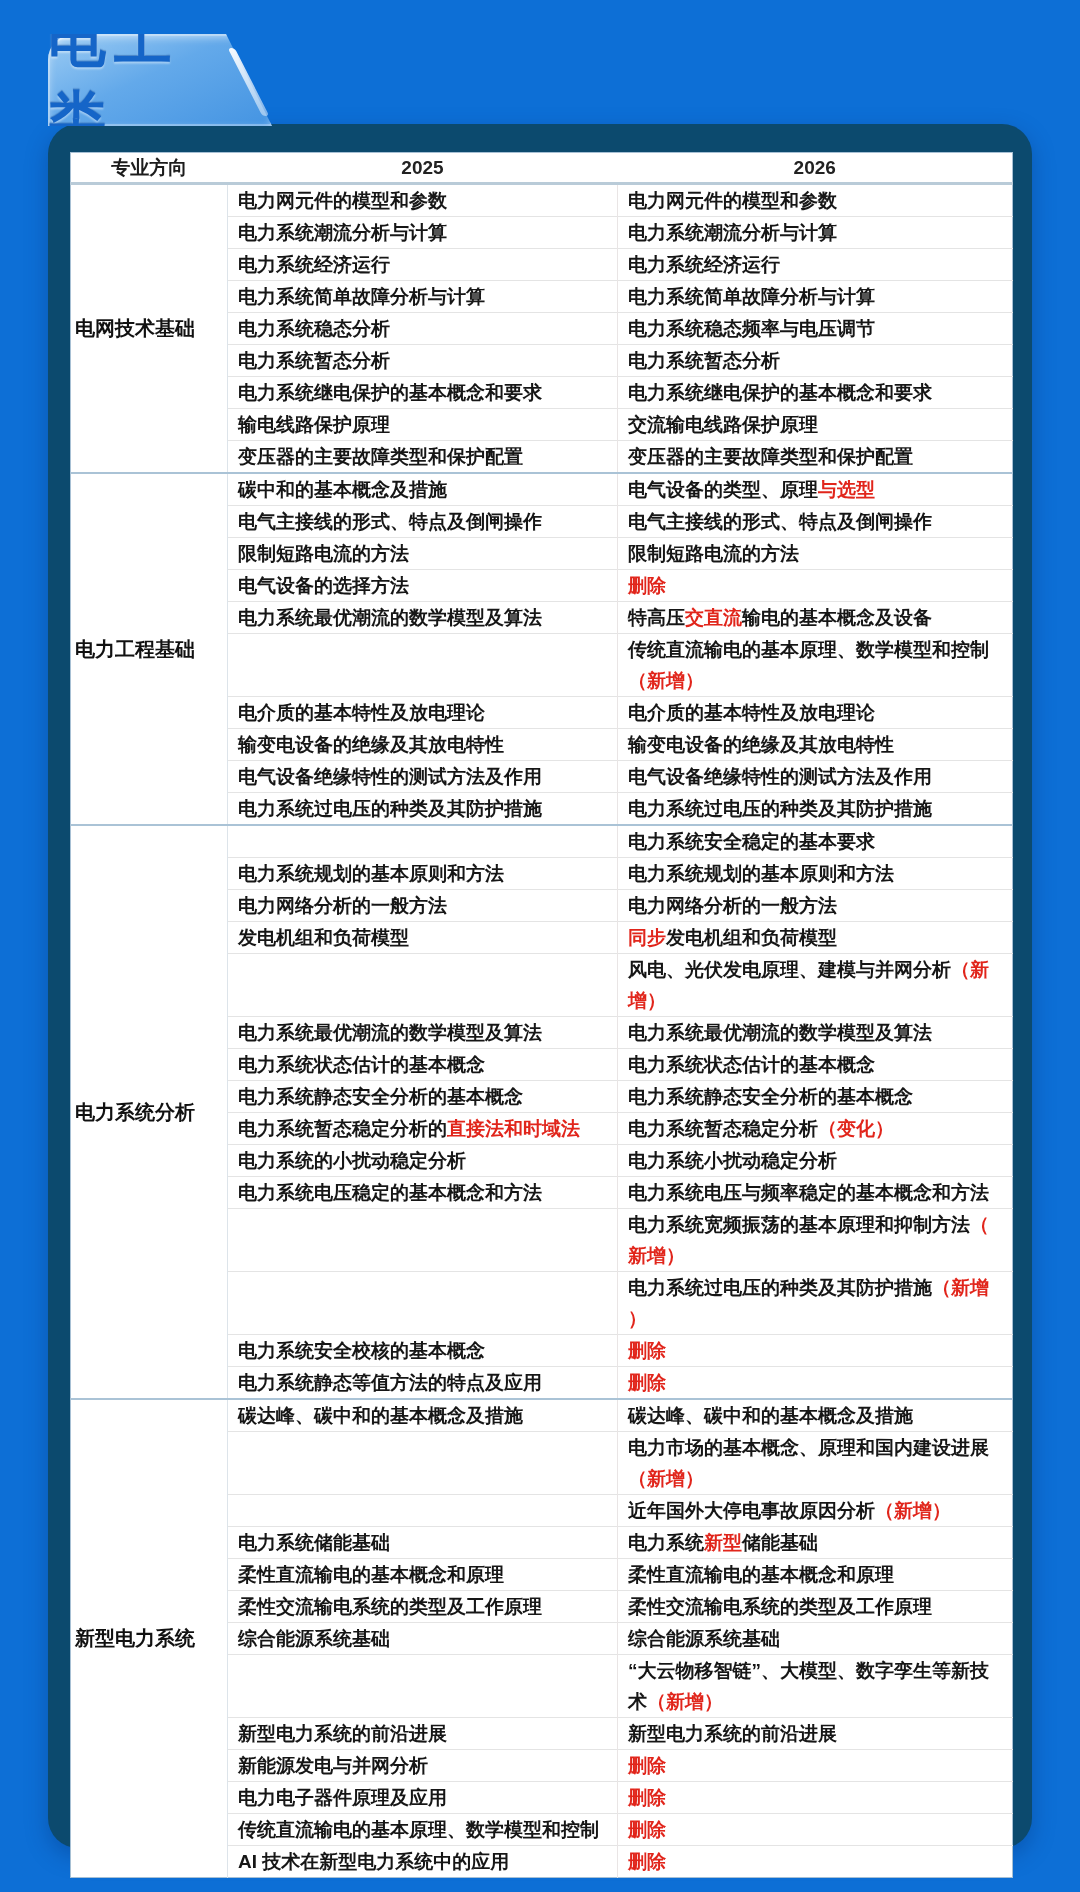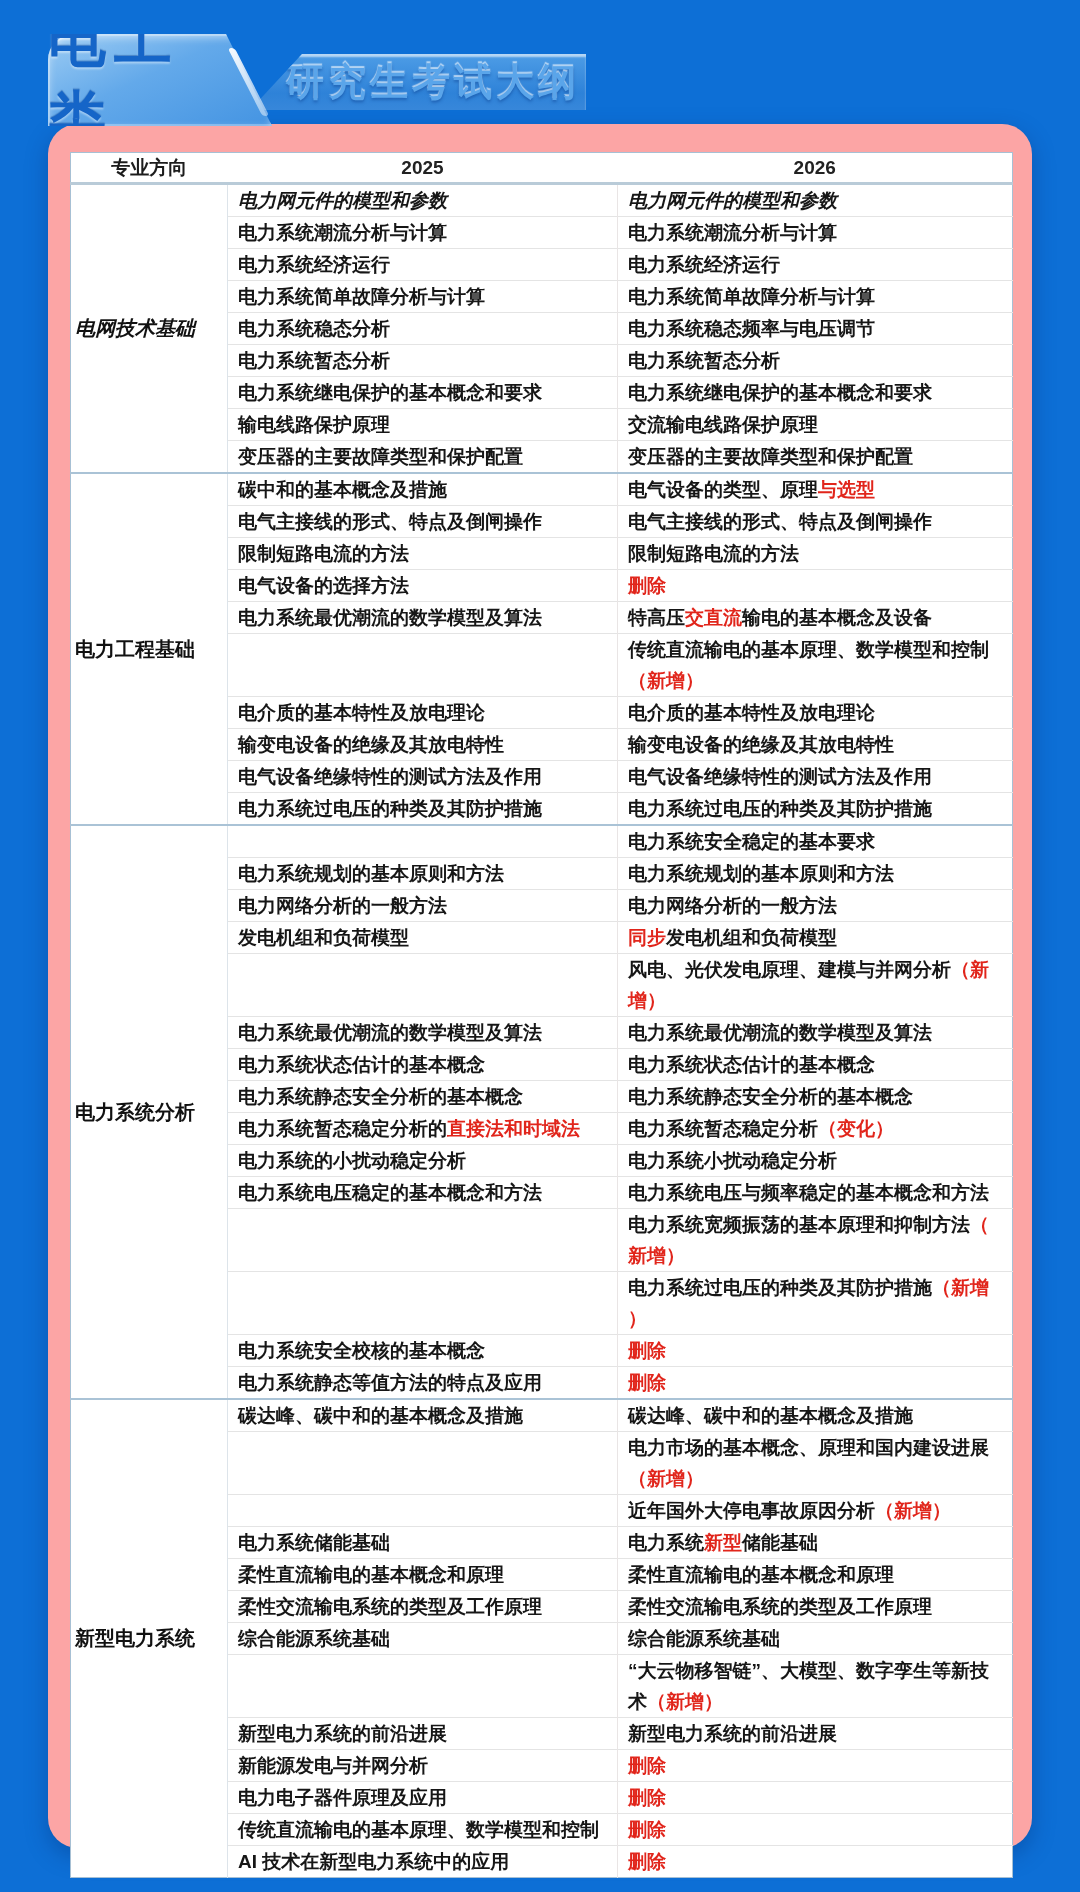--- a/index.html
+++ b/index.html
@@ -43,21 +43,21 @@
   }
   .tab-divider{
     position:absolute;left:245px;top:48px;width:7px;height:68px;
     background:linear-gradient(180deg,rgba(255,255,255,.95),rgba(255,255,255,.45));
     transform:skewX(27deg);border-radius:4px;z-index:4;
   }
 
   
   .card{
     position:absolute;left:48px;top:124px;width:984px;height:1724px;
-    background:#fca5a5;border-radius:30px;
+    background:#0c4a6e;border-radius:30px;
     box-shadow:0 8px 22px rgba(4,44,110,.35);
     z-index:1;
   }
 
   
   table.syllabus{
     border-collapse:collapse;table-layout:fixed;
     width:942px;margin:28px 0 0 22px;
     border:1px solid #a7c0d4;
   }
@@ -77,31 +77,28 @@
     border-top:1px solid #e4e4e4;
     line-break:anywhere;overflow-wrap:anywhere;
     background:#fff;
   }
   td.cat{
     font-size:20px;color:#111;
     border-right:1px solid #dde4ea;padding:0 4px;
   }
   td.c2025{border-right:1px solid #e9e5e5;}
   tr.group-start td{border-top:2px solid #aac3d6;}
-  tbody tr:first-child td{border-top:none;font-style:italic;}
+  tbody tr:first-child td{border-top:none;}
   .red{color:#e1251b;}
 </style>
 </head>
 <body>
 
 <div id="screen">
 
-  <div class="banner-title">
-    <span>研究生考试大纲</span>
-  </div>
   <div class="tab-category">
     <span>电工类</span>
   </div>
   <div class="tab-divider"></div>
 
   <div class="card">
     <table class="syllabus">
       <colgroup>
         <col class="c-cat">
           <col class="c-2025">

